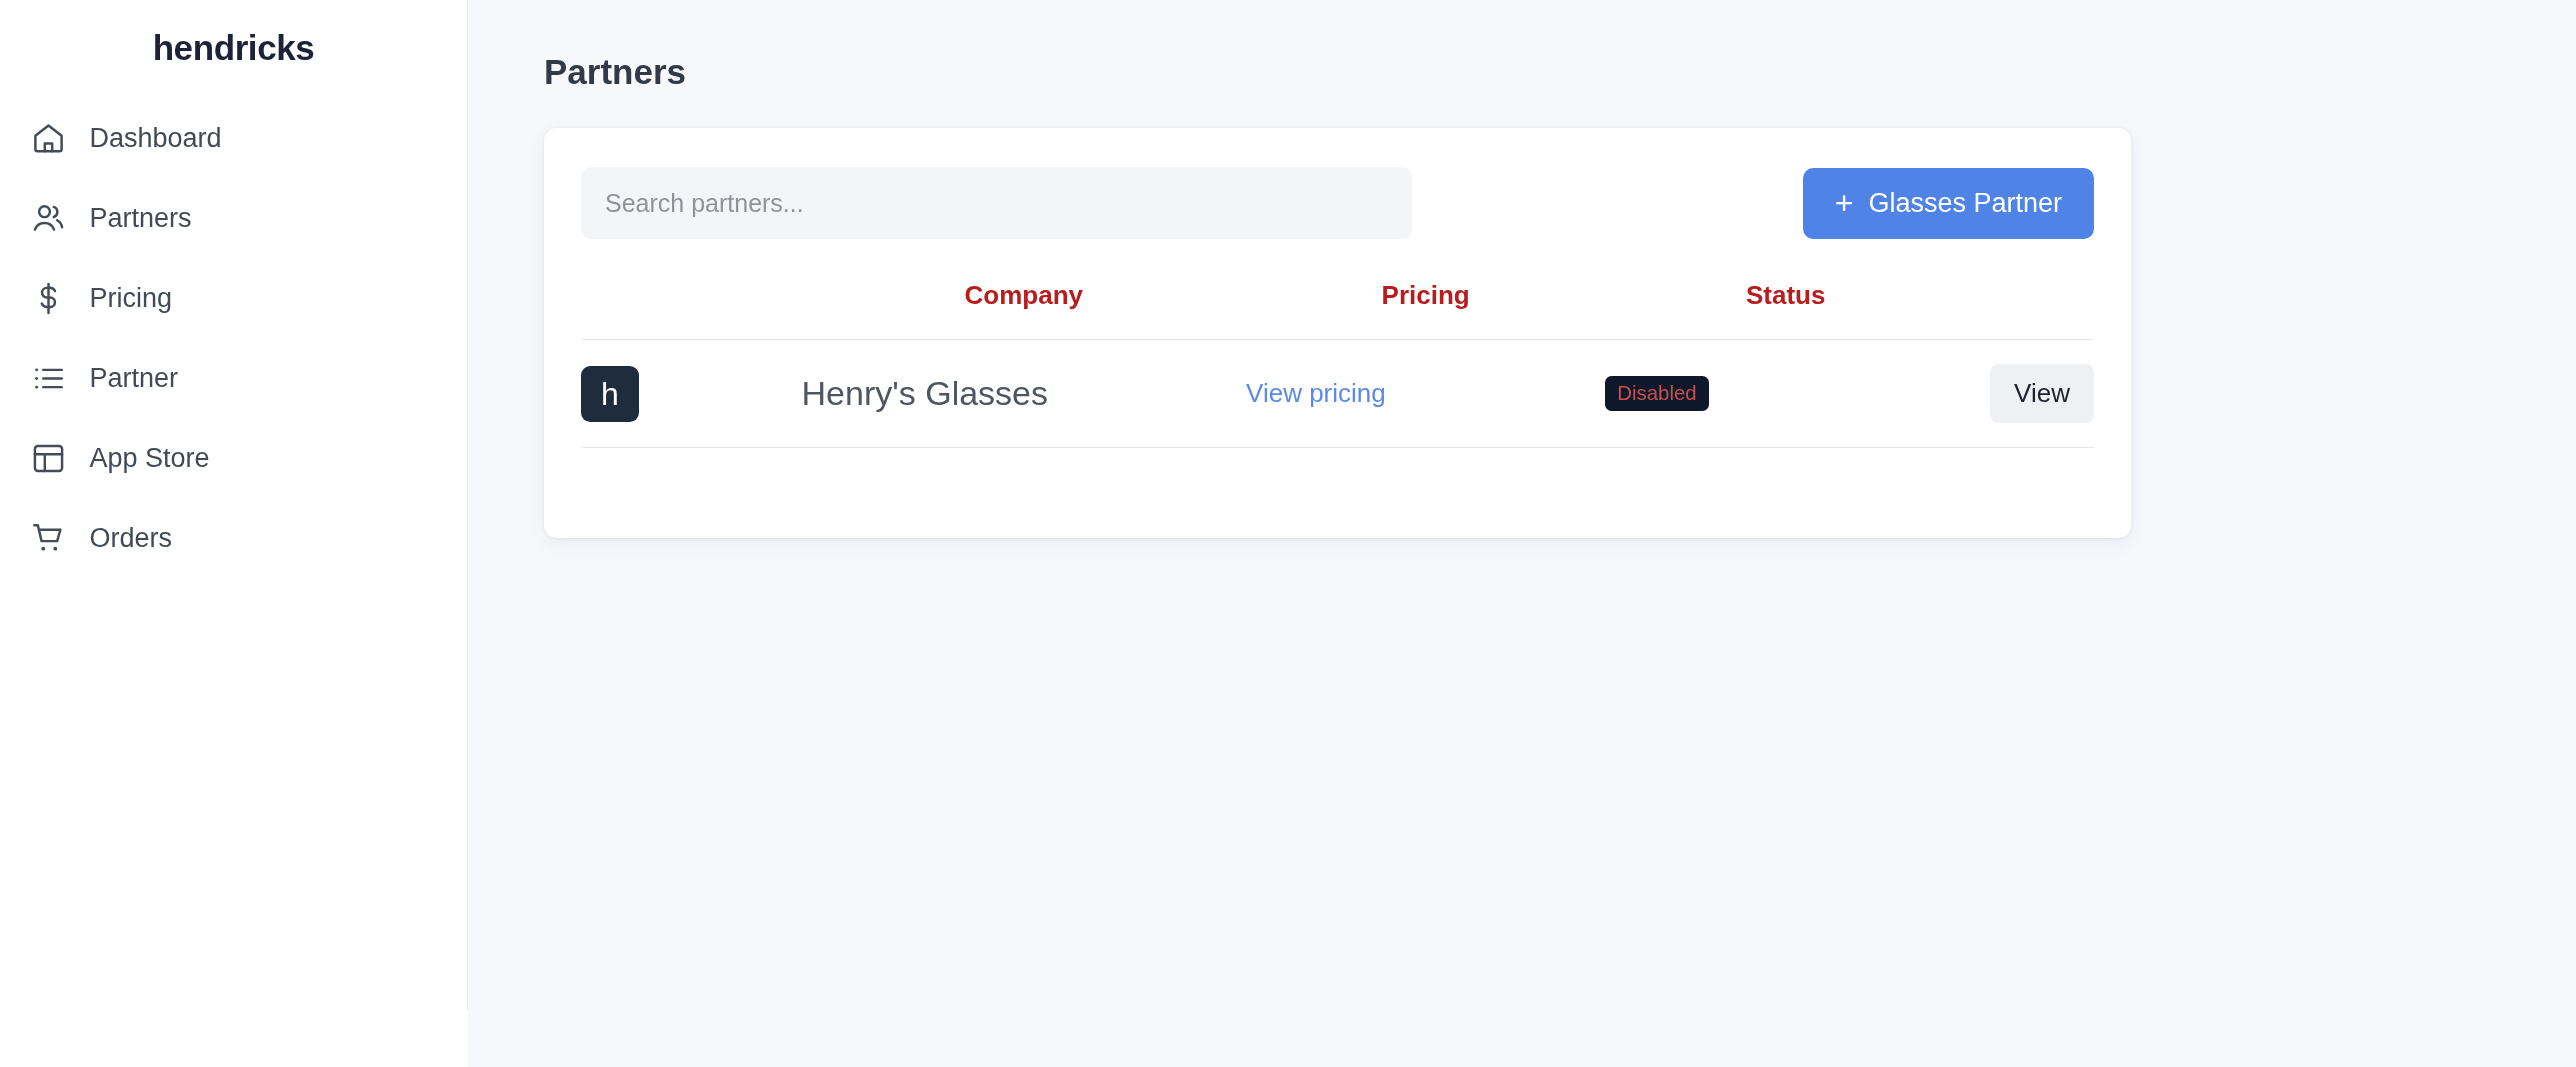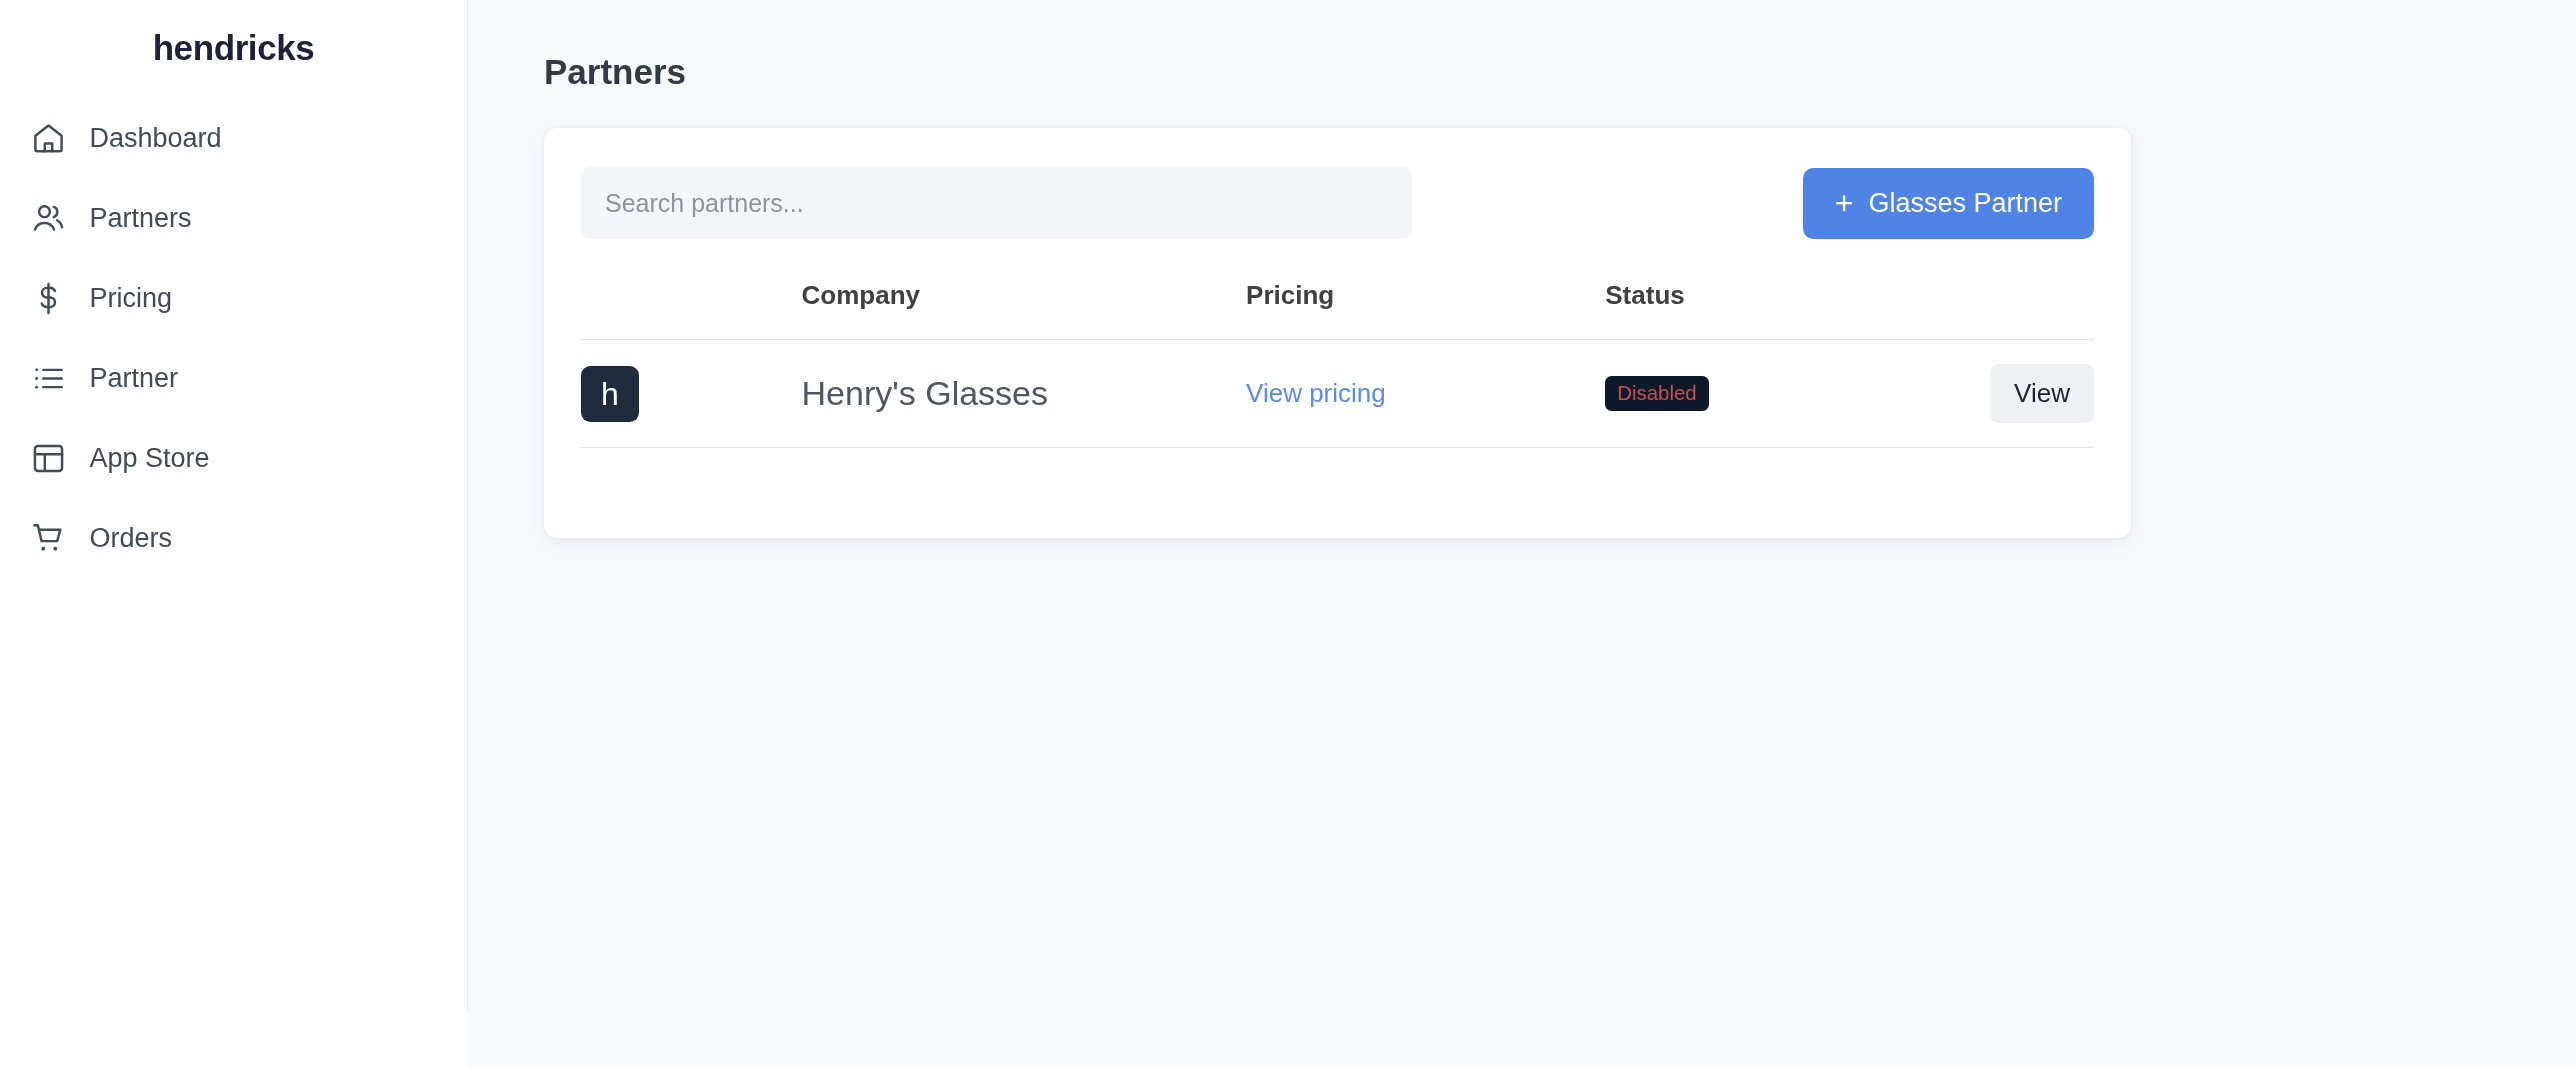--- a/index.html
+++ b/index.html
@@ -117,24 +117,24 @@
     font-size:32px;
     line-height:1;
     font-weight:400;
     position:relative;
     top:-0.9px;
   }
 
   
   .table { width:100%; border-collapse:collapse; margin-top:41px; }
   .table th {
-    text-align:left;
+    text-align:center;
     font-size:26px;
     font-weight:bold;
-    color:#404040;
+    color:#b91c1c;
     padding:0 0 28px 0;
     border-bottom:1.9px solid #e4e7ed;
   }
   .table td {
     padding:0;
     border-bottom:1.9px solid #e4e7ed;
     height:108px;
     vertical-align:middle;
   }
   .col-avatar { width:239px; }

